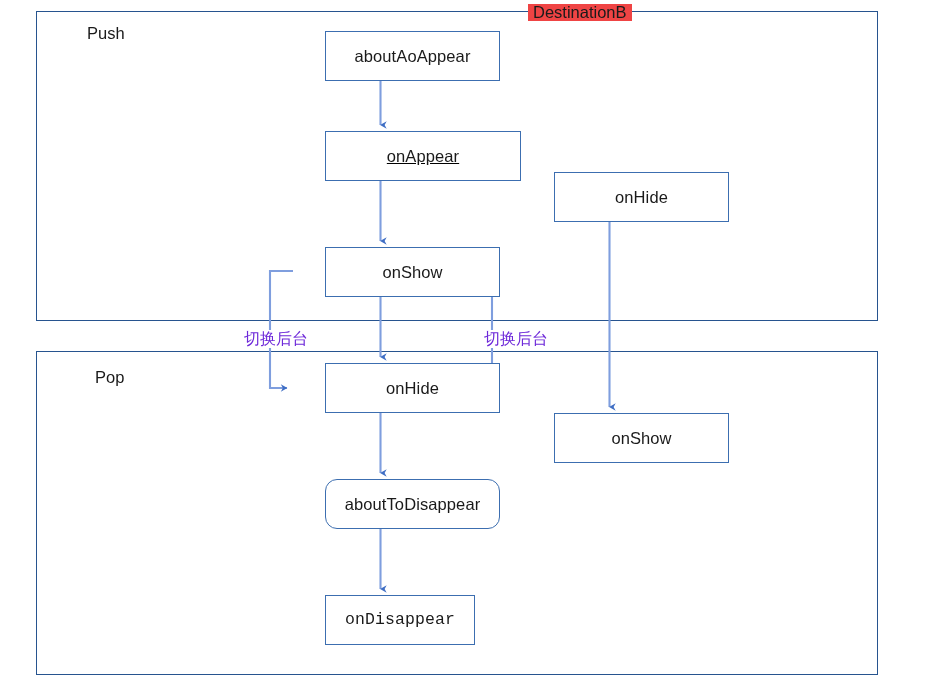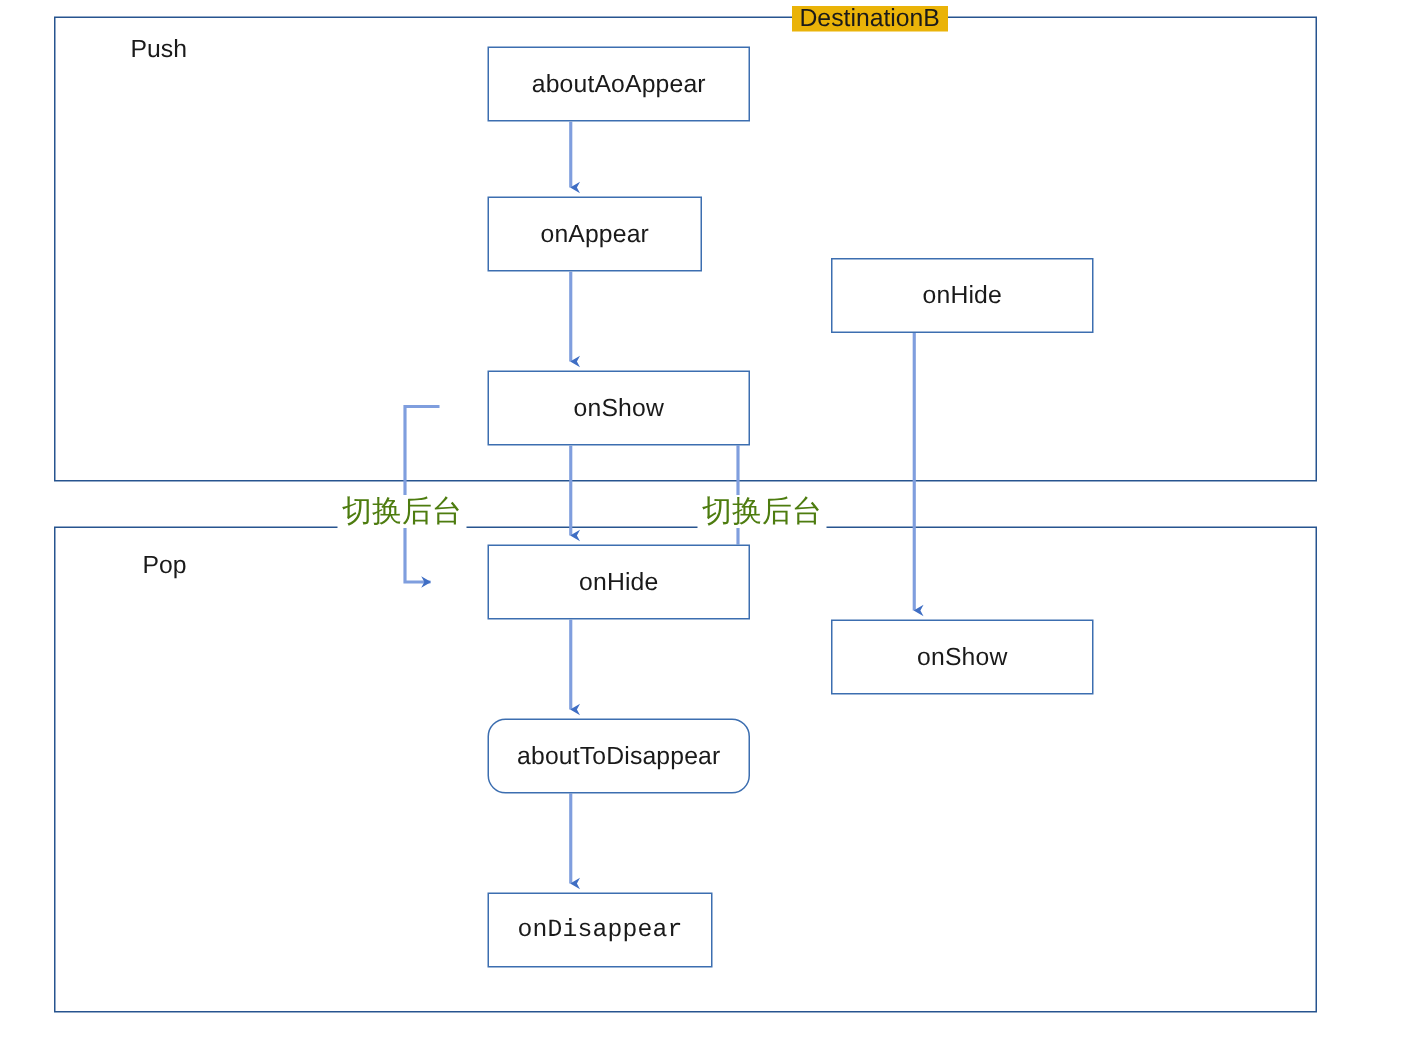--- a/index.html
+++ b/index.html
@@ -55,34 +55,35 @@
   .plain-label {
     position: absolute;
     font-size: 16.5px;
     color: #1a1a1a;
     white-space: nowrap;
     line-height: 1;
     margin-left: 37px;
   }
   .cn-label {
     position: absolute;
-    font-size: 20px;
-    color: #4d7c0f;
+    font-size: 16px;
+    color: #6d28d9;
     white-space: nowrap;
     line-height: 1;
     background: #ffffff;
     padding: 1px 3px;
+    margin-left: 16px;
   }
   .title-label {
     position: absolute;
     font-size: 16.5px;
     color: #1a1a1a;
     white-space: nowrap;
     line-height: 1;
-    background: #eab308;
+    background: #ef4444;
     padding: 0 5px;
   }
 </style>
 </head>
 <body>
 
 <div id="canvas">
 
   <div class="container-box" style="left:36px; top:11px; width:842px; height:310px;"></div>
   <div class="container-box" style="left:36px; top:351px; width:842px; height:324px;"></div>
@@ -120,21 +121,21 @@
   <div class="title-label" style="left:528px; top:4px;">DestinationB</div>
 
   <div class="plain-label" style="left:50px; top:25px;">Push</div>
 
   <div class="plain-label" style="left:58px; top:369px;">Pop</div>
 
   <div class="node-box" style="left:293px; top:31px; width:175px; height:50px;">
     <span class="node-label">aboutAoAppear</span>
   </div>
 
-  <div class="node-box" style="left:293px; top:131px; width:143px; height:50px;">
+  <div class="node-box" style="left:293px; top:131px; width:196px; height:50px;text-decoration:underline;">
     <span class="node-label">onAppear</span>
   </div>
 
   <div class="node-box" style="left:293px; top:247px; width:175px; height:50px;">
     <span class="node-label">onShow</span>
   </div>
 
   <div class="node-box" style="left:293px; top:363px; width:175px; height:50px;">
     <span class="node-label">onHide</span>
   </div>

